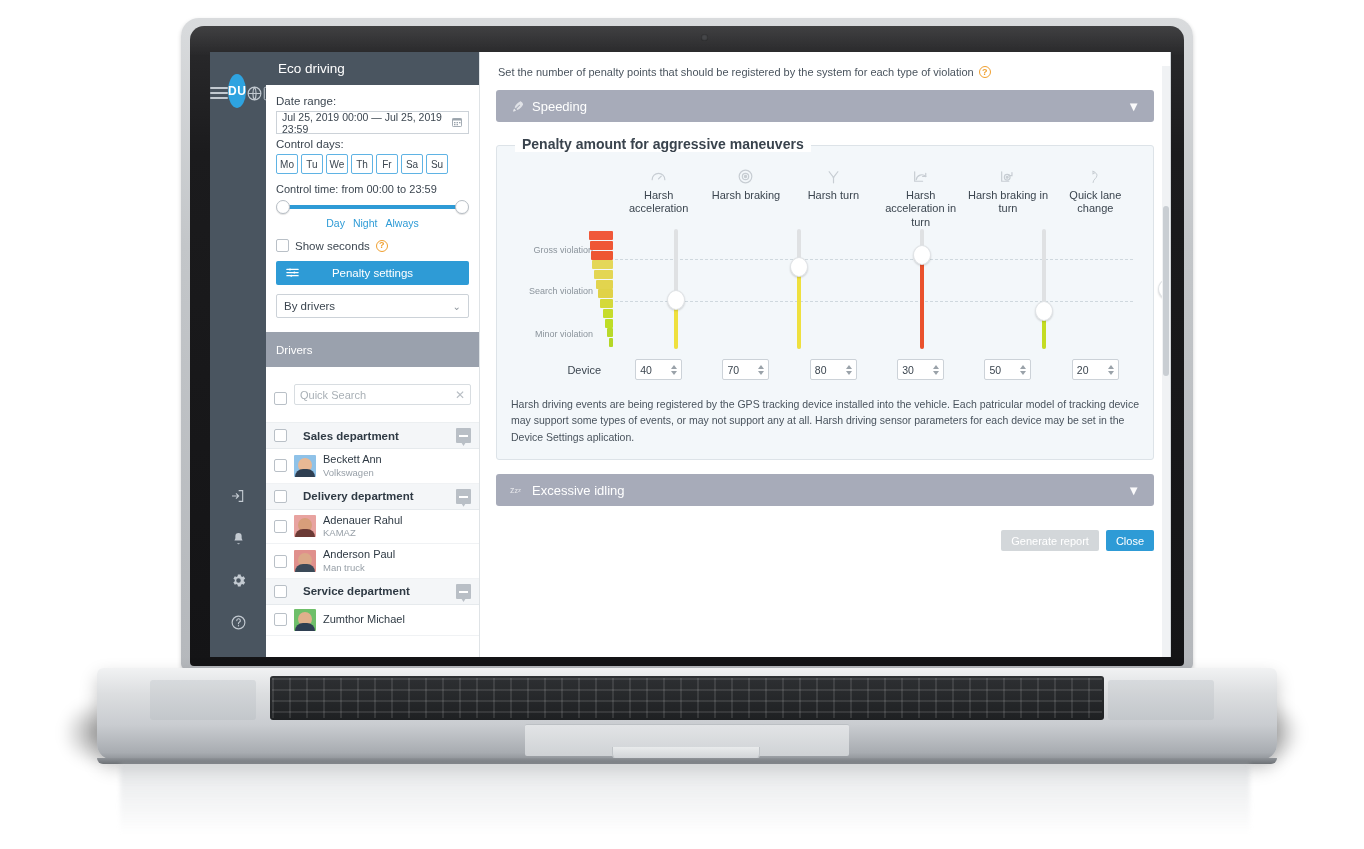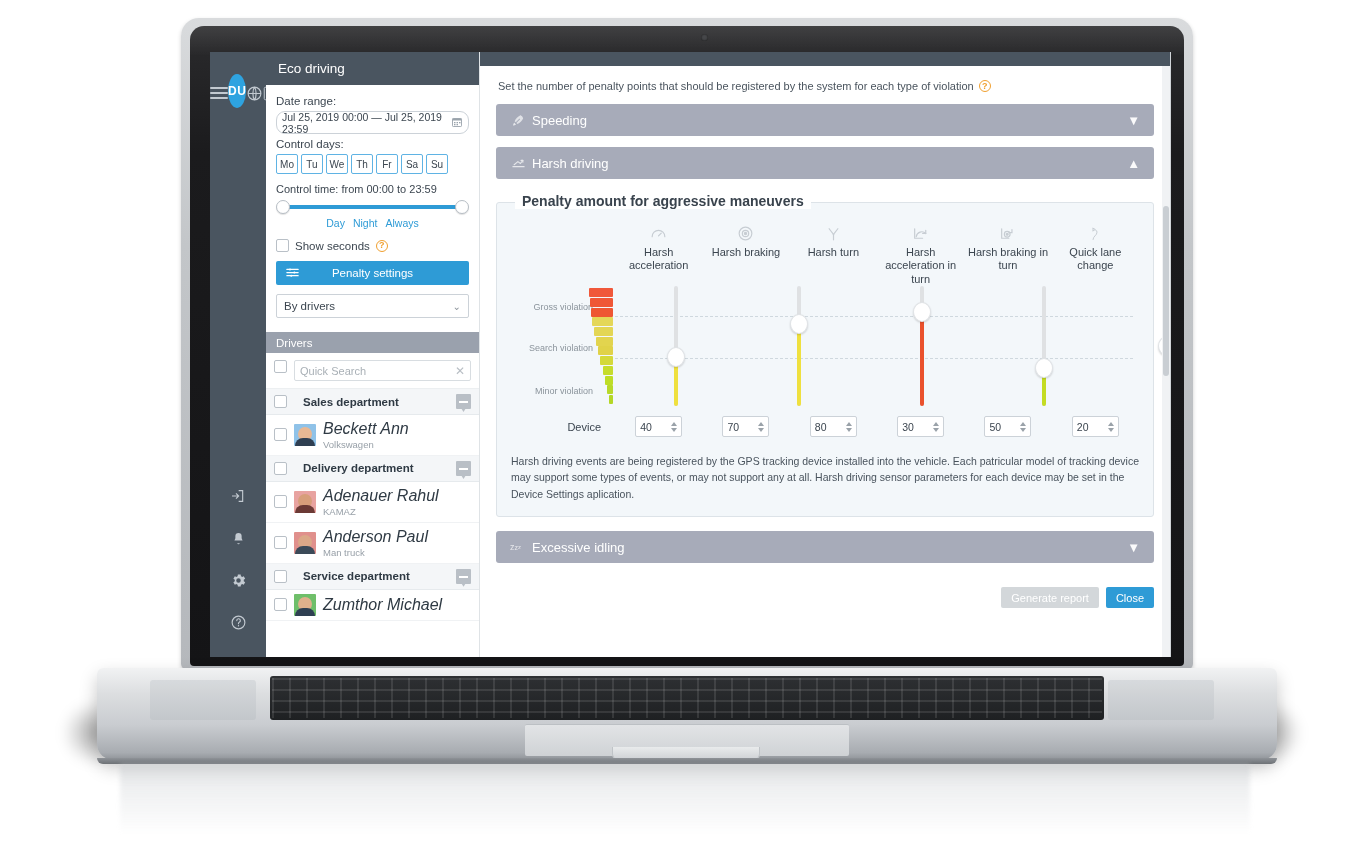--- a/index.html
+++ b/index.html
@@ -135,21 +135,21 @@
     width:214px; flex:none; background:#ffffff; display:flex; flex-direction:column;
     border-right:1px solid #dfe3e6;
   }
   .panel-head {
     background:#4a5560; color:#fff; height:33px; display:flex; align-items:center;
     padding:0 12px; font-size:13.5px;
   }
   .panel-body { padding:10px 10px 6px 10px; }
   .fld-label { font-size:11.5px; color:#3c4650; margin-bottom:4px; }
   .input-box {
-    border:1px solid #ccd2d8; background:#fff; height:23px; border-radius:9px;
+    border:1px solid #ccd2d8; background:#fff; height:23px; border-radius:0;
     display:flex; align-items:center; padding:0 5px; font-size:10.5px; color:#3c4650;
     position:relative;
   }
   .cal-ico { margin-left:auto; color:#9aa3ab; font-size:11px; }
   .days { display:flex; gap:3px; margin-top:3px; }
   .day {
     width:22px; height:20px; border:1px solid #5fb3e4; background:#fff; border-radius:2px;
     display:flex; align-items:center; justify-content:center; font-size:10px; color:#3c4650;
     cursor:pointer;
   }
@@ -175,25 +175,25 @@
     font-size:11.5px; cursor:pointer;
   }
   .btn-penalty .slid-ico { position:absolute; left:9px; top:4px; }
   .select-box {
     margin-top:9px; border:1px solid #ccd2d8; background:#fff; height:24px; border-radius:2px;
     display:flex; align-items:center; padding:0 7px; font-size:11.5px; color:#3c4650; cursor:pointer;
   }
   .select-box .chev { margin-left:auto; color:#8d959c; font-size:10px; }
 
   .drivers-head {
-    background:#9aa1ad; color:#fff; height:21px; display:flex; align-items:center;
+    background:#9aa1ad; color:#fff; height:35px; display:flex; align-items:center;
     padding:4px 10px; font-size:11.5px; margin-top:8px;
   }
   .search-row {
-    display:flex; align-items:flex-start; gap:7px; padding:7px 8px; border-bottom:1px solid #eceff1;
+    display:flex; align-items:flex-end; gap:7px; padding:17px 8px; border-bottom:1px solid #eceff1;
   }
   .search-input {
     flex:1; border:1px solid #d8dde1; height:21px; border-radius:2px; background:#fff;
     display:flex; align-items:center; padding:0 5px; font-size:11px; color:#a9b0b6;
   }
   .search-input .x { margin-left:auto; color:#b8bec4; font-size:12px; }
   .grp-row {
     display:flex; align-items:center; gap:16px; padding:5px 8px; background:#f4f6f8;
     border-bottom:1px solid #e6eaed; font-size:11.5px; color:#2f3a44; font-weight:bold;
   }
@@ -201,25 +201,25 @@
     margin-left:auto; width:15px; height:15px; background:#b9bfc6; position:relative; border-radius:1px;
   }
   .grp-row .minus::after { content:""; position:absolute; left:3px; right:3px; top:7px; height:2px; background:#fff; }
   .grp-row .minus::before { content:""; position:absolute; left:5px; right:5px; bottom:-3px; height:4px;
     background:#b9bfc6; clip-path: polygon(0 0,100% 0,50% 100%); }
   .drv-row { display:flex; align-items:center; gap:7px; padding:4px 8px; border-bottom:1px solid #f0f2f4; }
   .drv-av { width:22px; height:22px; flex:none; border-radius:1px; position:relative; overflow:hidden; }
   .drv-av .face { position:absolute; left:4px; top:3px; width:14px; height:14px; border-radius:50%; background:#e8b894; }
   .drv-av .body { position:absolute; left:1px; bottom:0; width:20px; height:8px; border-radius:8px 8px 0 0; background:#3a4a5a; }
   .drv-meta { line-height:1.25; }
-  .drv-name { font-size:16px; color:#2f3a44;font-style:italic; }
+  .drv-name { font-size:11px; color:#2f3a44; }
   .drv-sub { font-size:9.5px; color:#98a0a8; }
 
   
-  .main { flex:1; background:#ffffff; display:flex; flex-direction:column; overflow:hidden; position:relative; }
+  .main { flex:1; background:#ffffff; display:flex; flex-direction:row; overflow:hidden; position:relative; }
   .main-topstrip { height:14px; background:#4a5560; }
   .main-inner { padding:10px 16px 0 16px; flex:1; display:flex; flex-direction:column; }
   .hint { font-size:11px; color:#4a545e; display:flex; align-items:center; gap:5px; margin:4px 0 12px 2px; }
   .acc {
     background:#a7abb9; color:#fff; height:32px; border-radius:3px;
     display:flex; align-items:center; padding:0 14px; margin-bottom:11px; font-size:13px; cursor:pointer;
   }
   .acc .ico { width:22px; opacity:.72; display:flex; align-items:center; }
   .acc .chev { margin-left:auto; font-size:13px; opacity:.95; }
 
@@ -525,31 +525,20 @@
             <span class="ico">
               <svg width="15" height="15" viewBox="0 0 24 24" fill="currentColor">
                 <path d="M14.5 3c3 0 6 2.2 6.5 5.6-2 4-5 7-9 9l-1.8-1.8 6-6-1-1-6 6L7.4 13c2-4 5-7 9-9 .3-.6.8-1 1.1-1z" opacity=".9"></path>
                 <path d="M6.6 15.4c-1.2 1.2-1.6 3.4-1.7 4.7 1.3-.1 3.5-.5 4.7-1.7l-3-3z"></path>
               </svg>
             </span>
             <span>Speeding</span>
             <span class="chev">▼</span>
           </div>
 
-          <div class="acc">
-            <span class="ico">
-              <svg width="17" height="15" viewBox="0 0 24 24" fill="none" stroke="currentColor" stroke-width="1.7" stroke-linecap="round">
-                <path d="M3 17h18"></path>
-                  <path d="M5 14l6-5 4 3 4-5"></path>
-                  <path d="M19 7h-3M19 7v3"></path>
-              </svg>
-            </span>
-            <span>Harsh driving</span>
-            <span class="chev">▲</span>
-          </div>
 
           <div class="fieldset">
             <div class="legend">Penalty amount for aggressive maneuvers</div>
 
             <div class="grid">
               <div></div>
 
               <div class="hdr-cell">
                 <div class="m-ico">
                   <svg width="19" height="19" viewBox="0 0 24 24" fill="none" stroke="currentColor" stroke-width="1.5" stroke-linecap="round">

